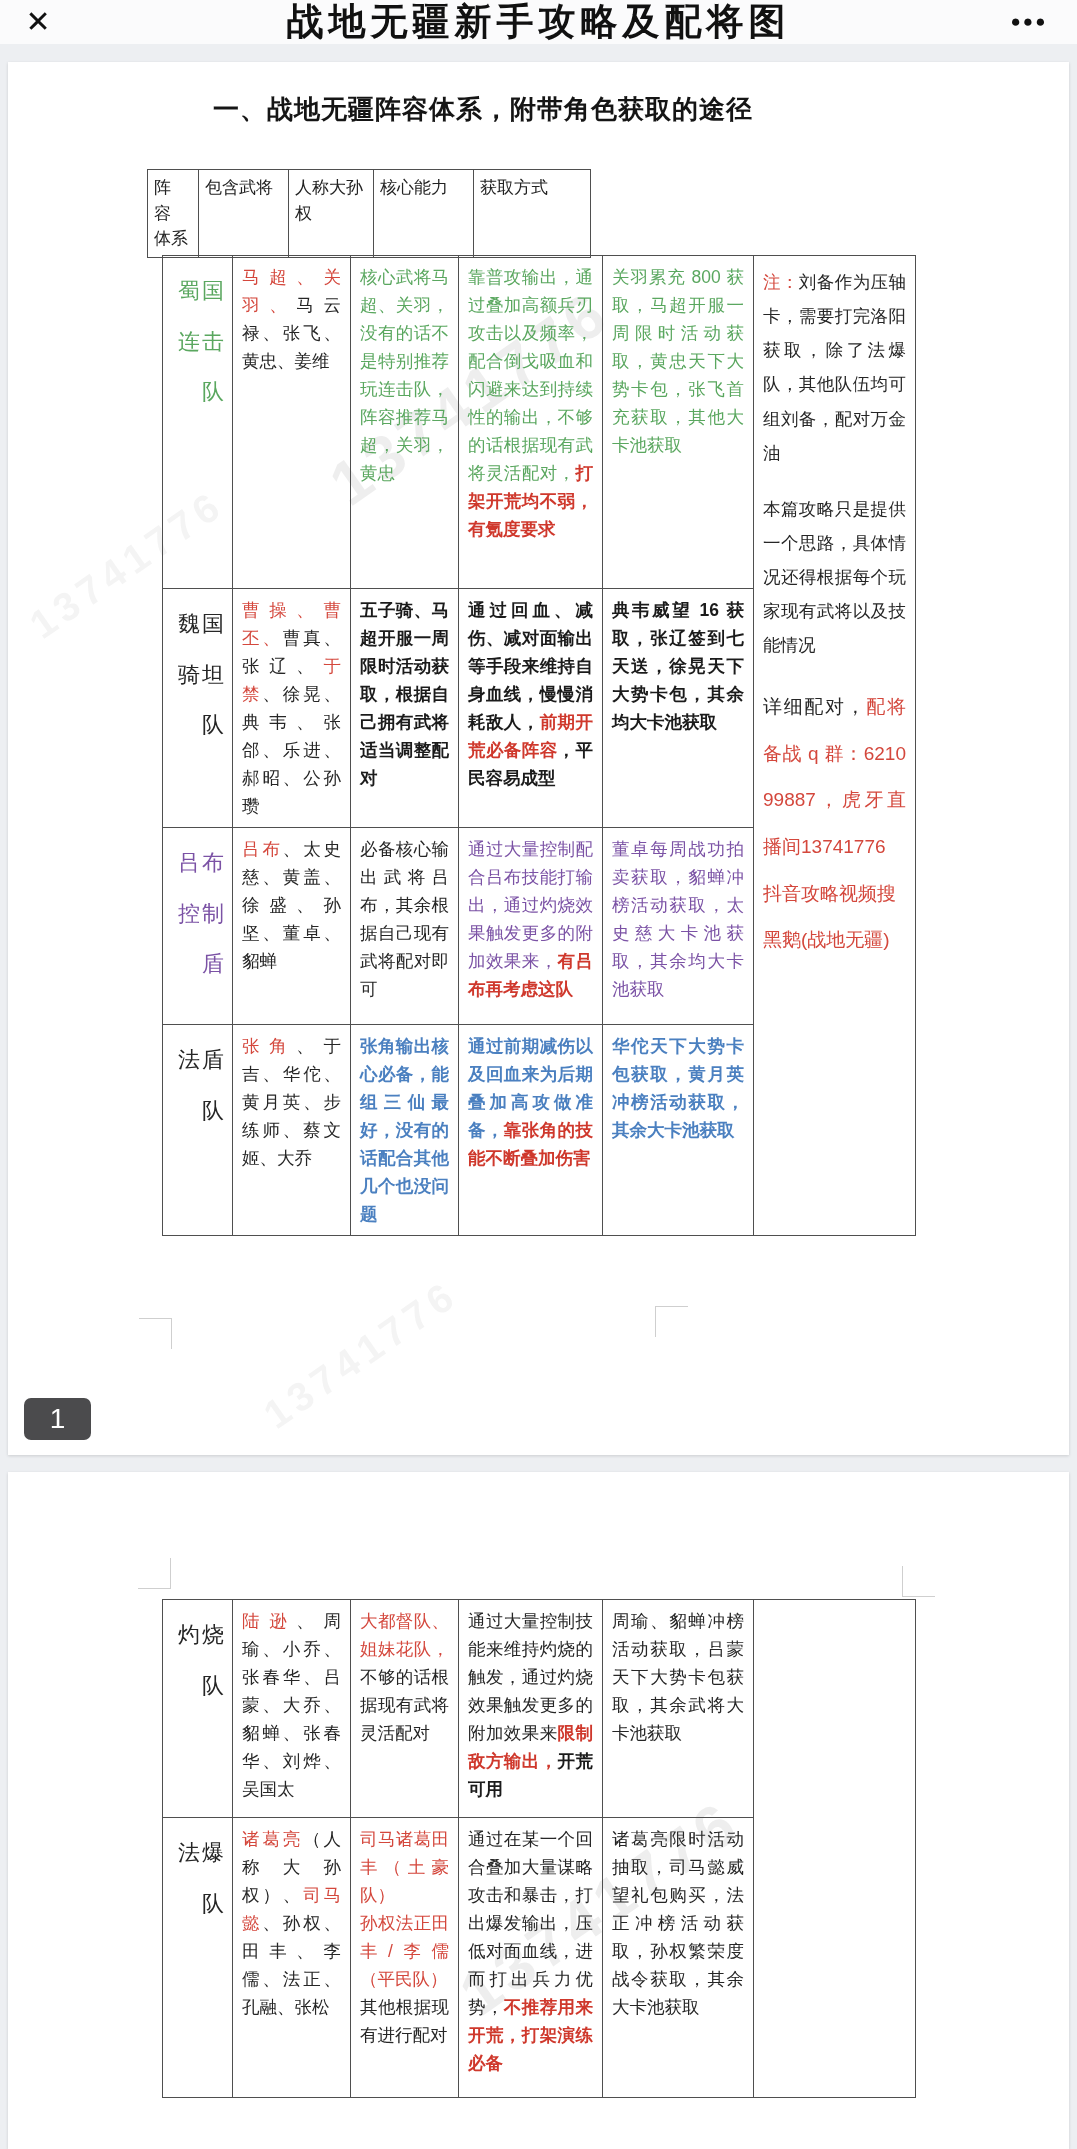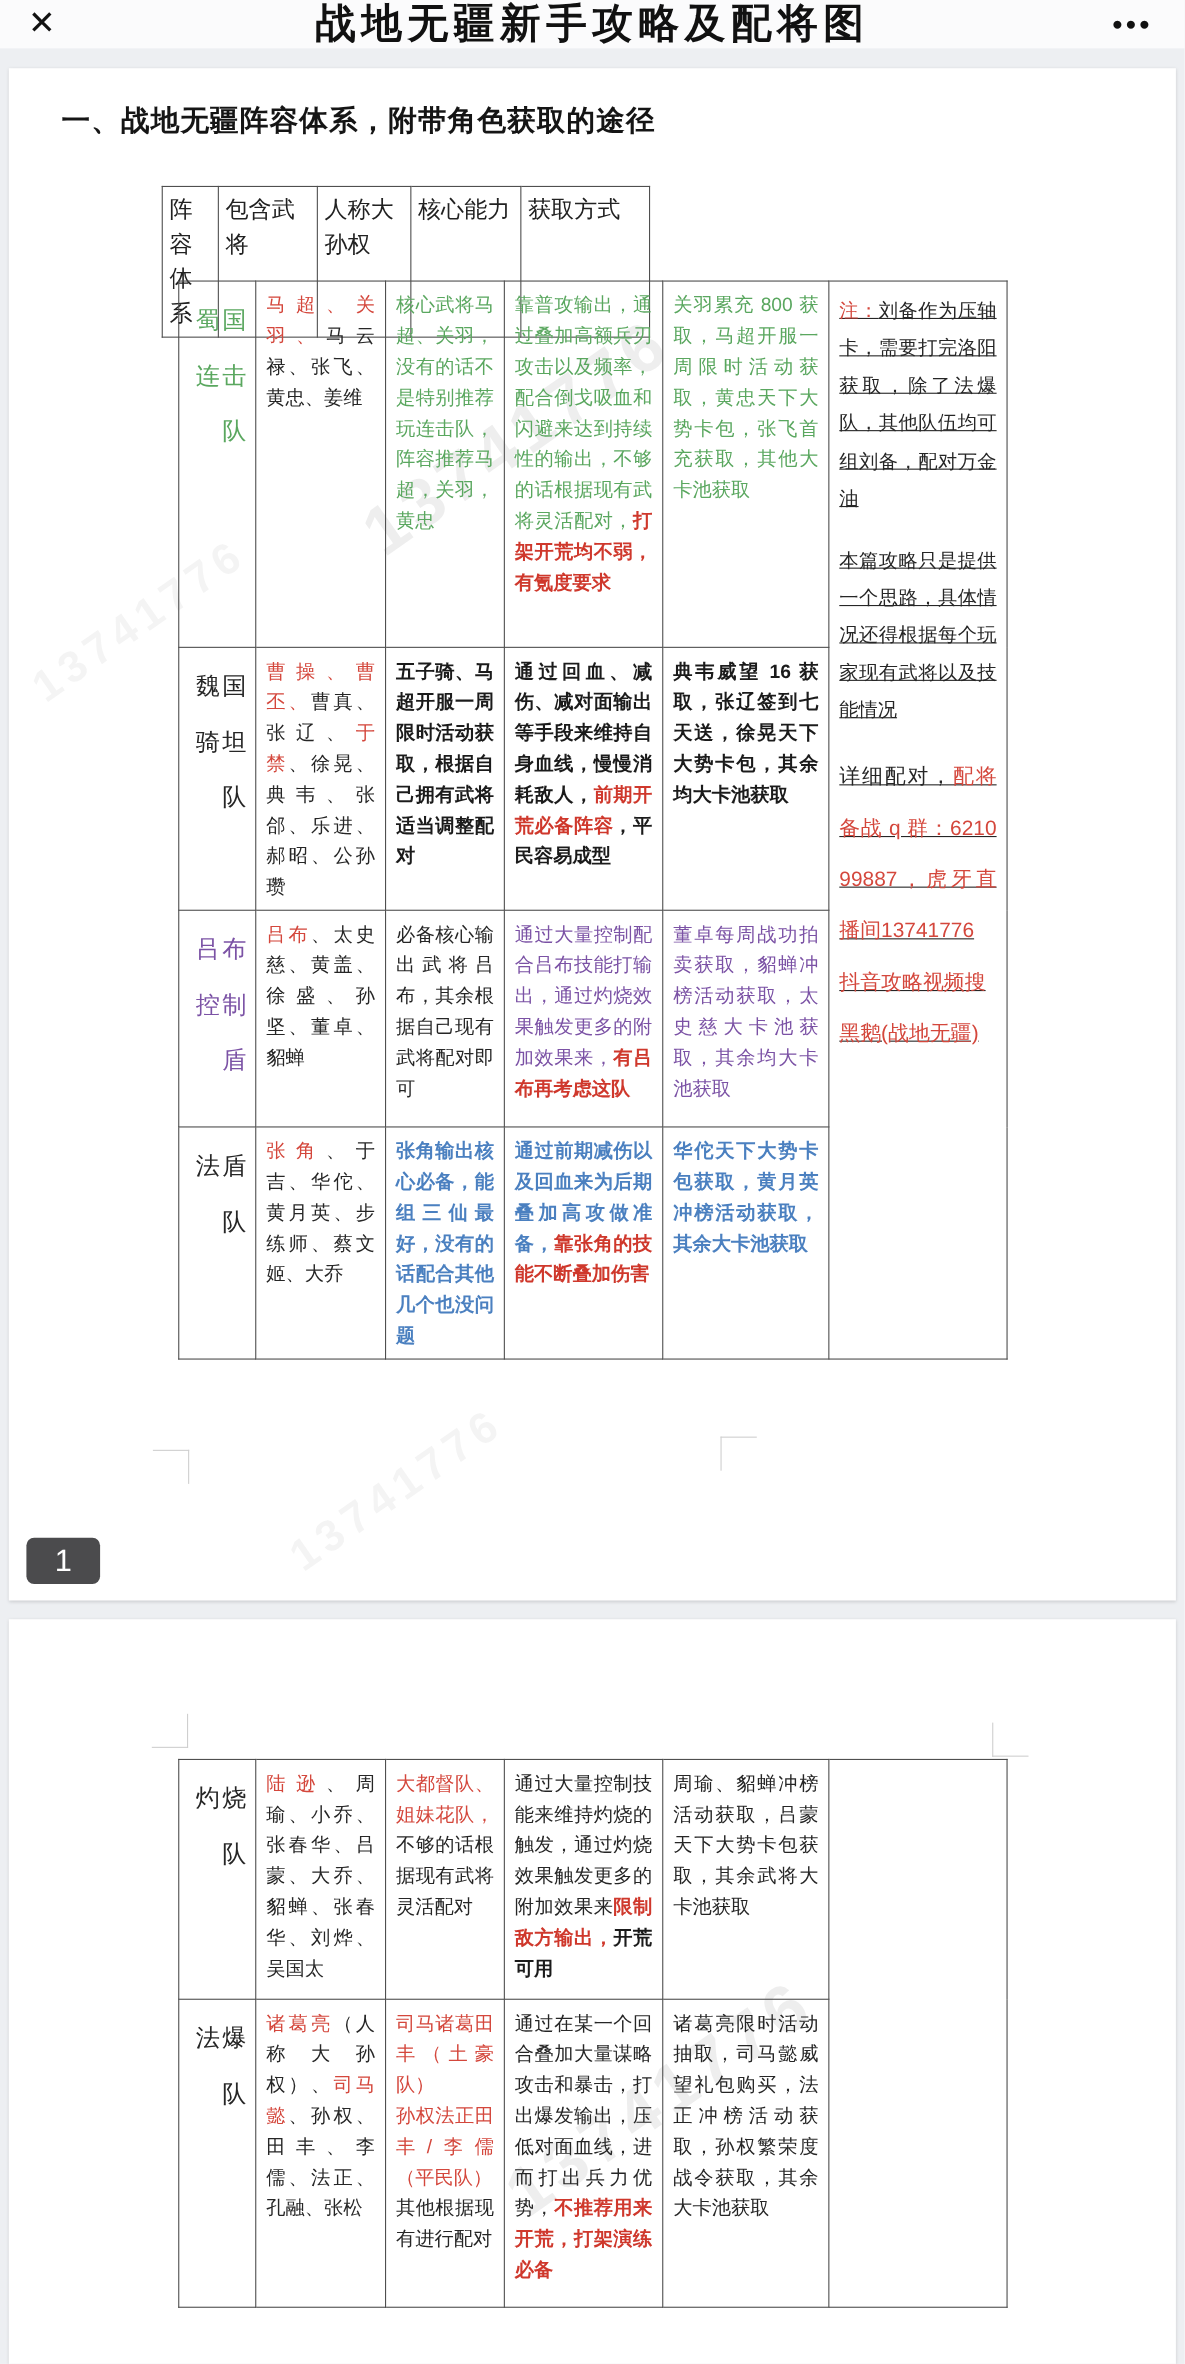--- a/index.html
+++ b/index.html
@@ -27,44 +27,44 @@
     font-size:17px; letter-spacing:2px; color:#111; cursor:pointer;
   }
   
   .page {
     position:relative; margin:0 8px; background:#ffffff;
     box-shadow:0 1px 3px rgba(0,0,0,.14); overflow:hidden;
   }
   .page1 { margin-top:18px; height:1393px; }
   .page2 { margin-top:17px; height:677px; }
   .section-heading {
-    position:absolute; top:30px; left:0; width:950px; 
-    font-size:26px; font-weight:700; color:#151515; letter-spacing:1px;margin-left:48px;
+    position:absolute; top:30px; left:0; width:950px; text-align:center;
+    font-size:26px; font-weight:700; color:#151515; letter-spacing:1px;
   }
   
   table { border-collapse:collapse; table-layout:fixed; }
   td { border:1px solid #4f4f4f; vertical-align:top; }
   .htable { position:absolute; top:107px; left:139px; width:443px; }
-  .htable td { font-size:21px; padding:5px 6px; white-space:pre-line; line-height:1.5; color:#222; }
+  .htable td { font-size:17px; padding:5px 6px; white-space:pre-line; line-height:1.5; color:#222; }
   .htable tr { height:58px; }
 
   .btable  { position:absolute; top:193px; left:154px; width:753px; }
   .btable2 { position:absolute; top:127px; left:154px; width:753px; }
   .cellc {
     font-size:17.5px; line-height:1.6; text-align:justify;
     padding:7px 9px; white-space:pre-line; word-break:break-all;
   }
   .team-cell .cellc {
     font-size:22px; line-height:2.3; letter-spacing:2px;
     padding:10px 6px 6px 11px; text-align:right; word-break:keep-all;
   }
   .r1{height:333px} .r2{height:220px} .r3{height:197px} .r4{height:187px}
   .q1{height:218px} .q2{height:280px}
   
-  .notes-cell { padding:9px 9px;text-decoration:underline; }
+  .notes-cell { padding:9px 9px; }
   .note-p { font-size:17.5px; line-height:1.95; text-align:justify; word-break:break-all; white-space:pre-line; }
   .note-p + .note-p { margin-top:22px; }
   .note-contact { font-size:19px; line-height:2.45; }
   
   .c-green  { color:#5aa75f; }
   .c-red    { color:#d4473c; }
   .c-redb   { color:#cf382c; font-weight:700; }
   .c-black  { color:#262626; }
   .c-bold   { color:#1b1b1b; font-weight:700; }
   .c-purple { color:#7b52a5; }

